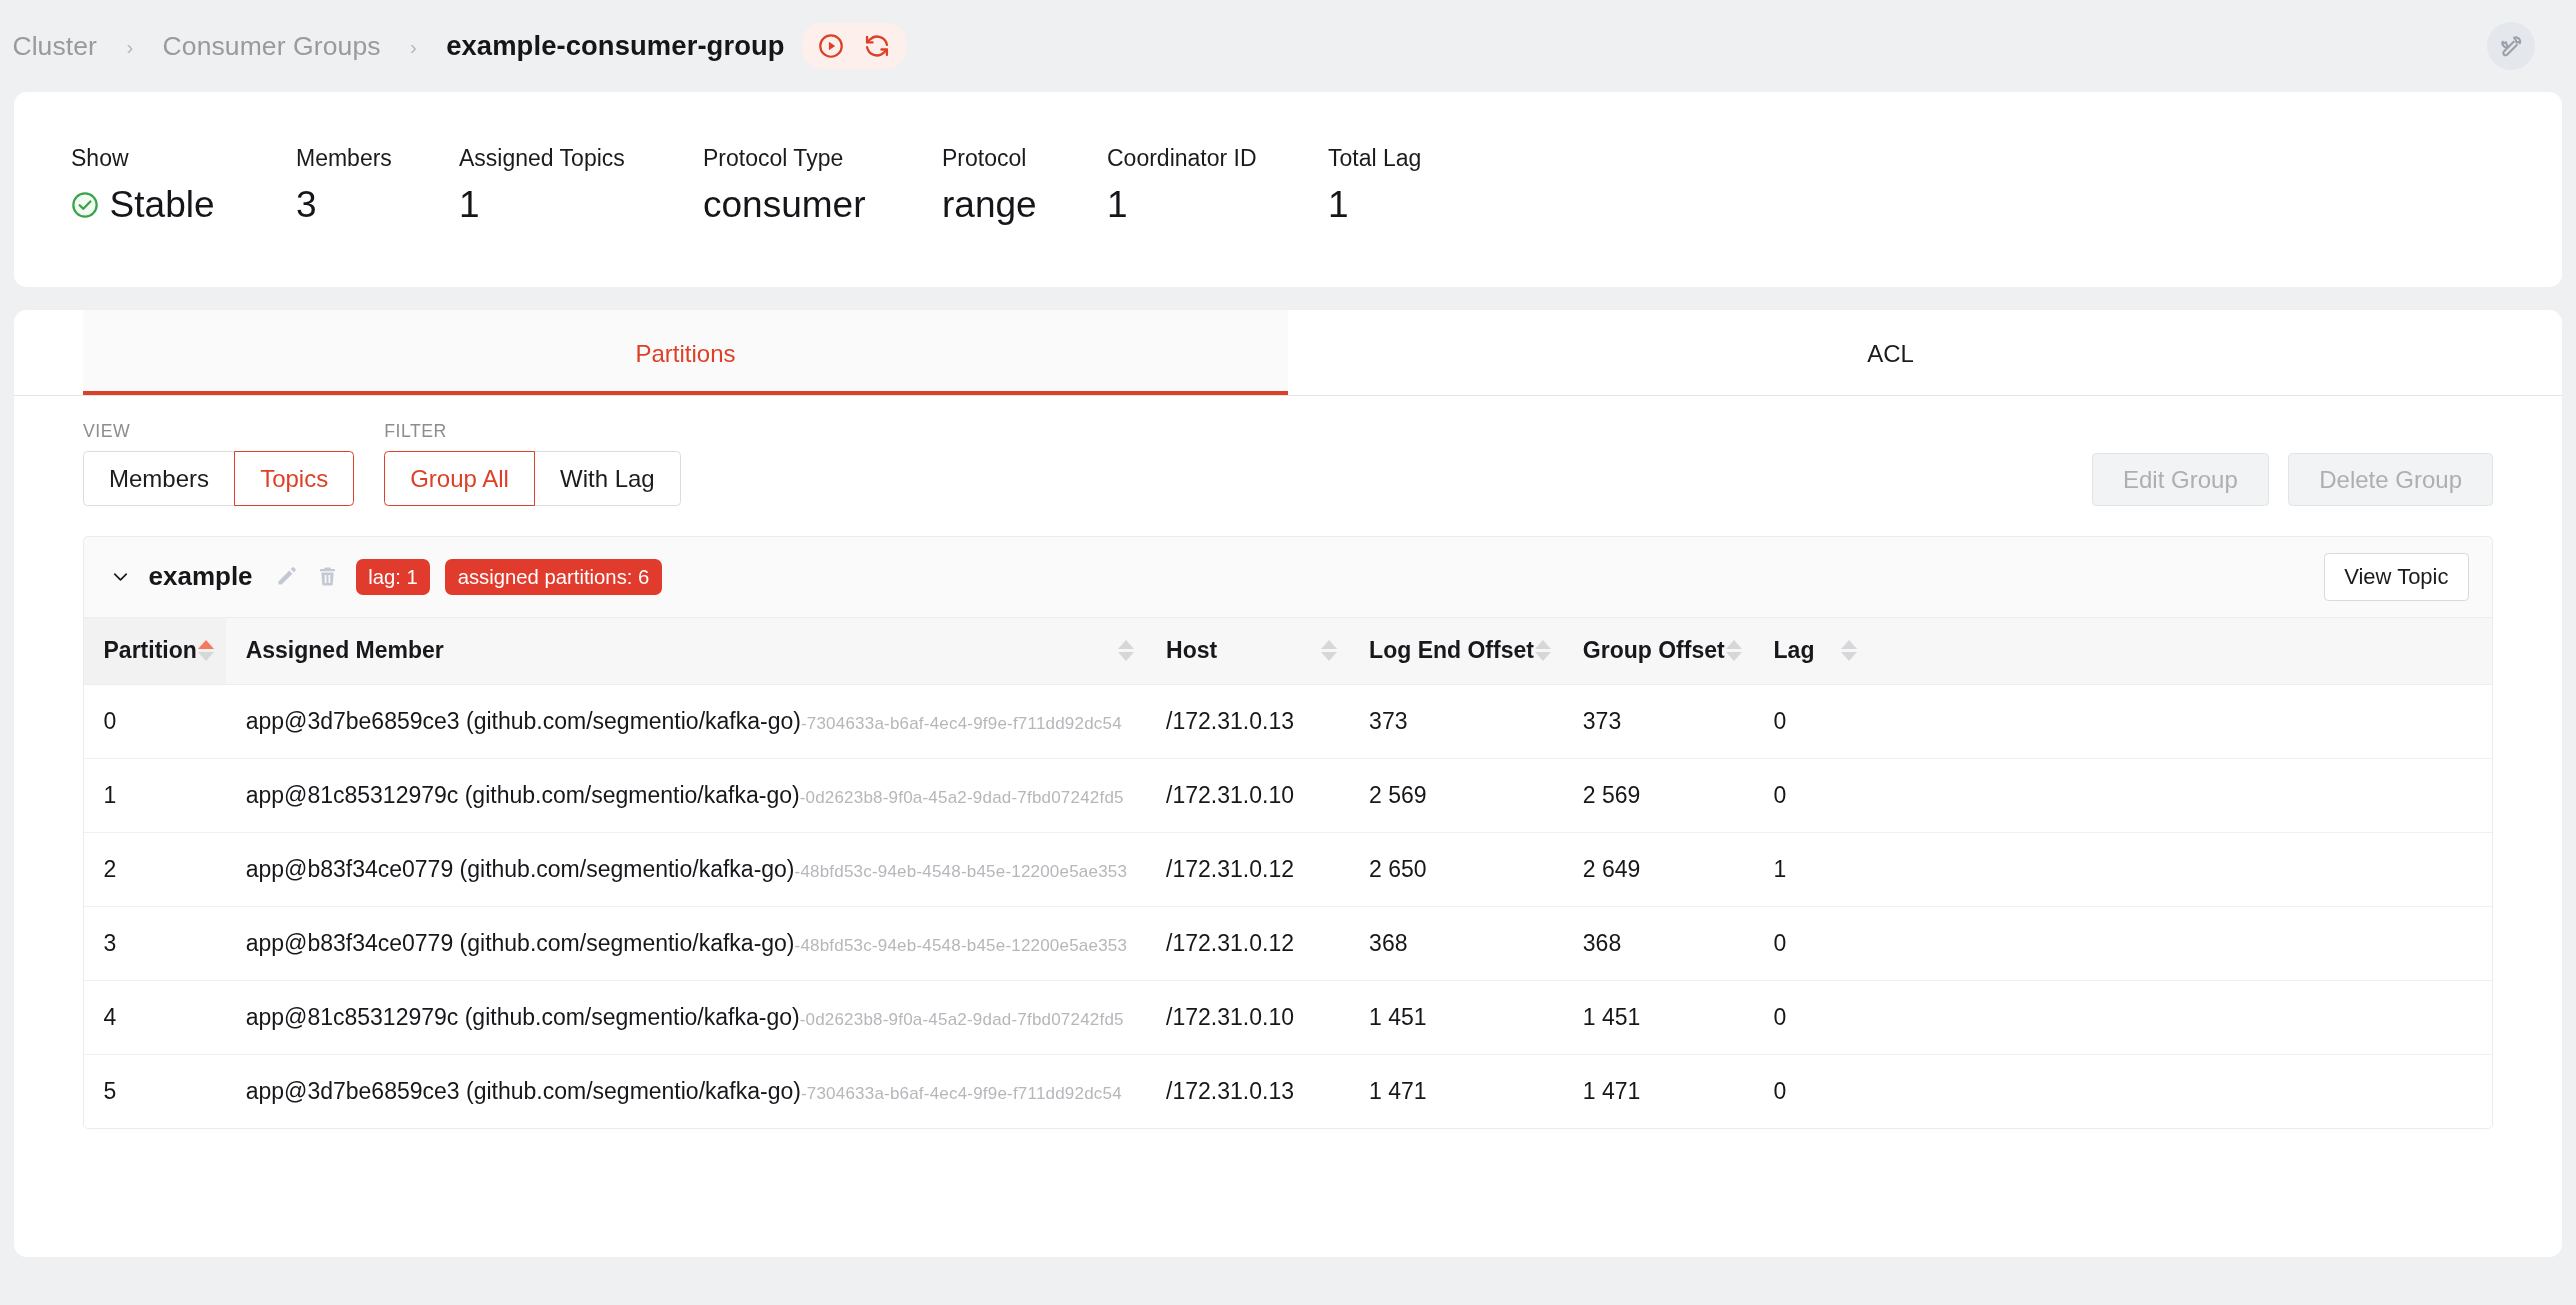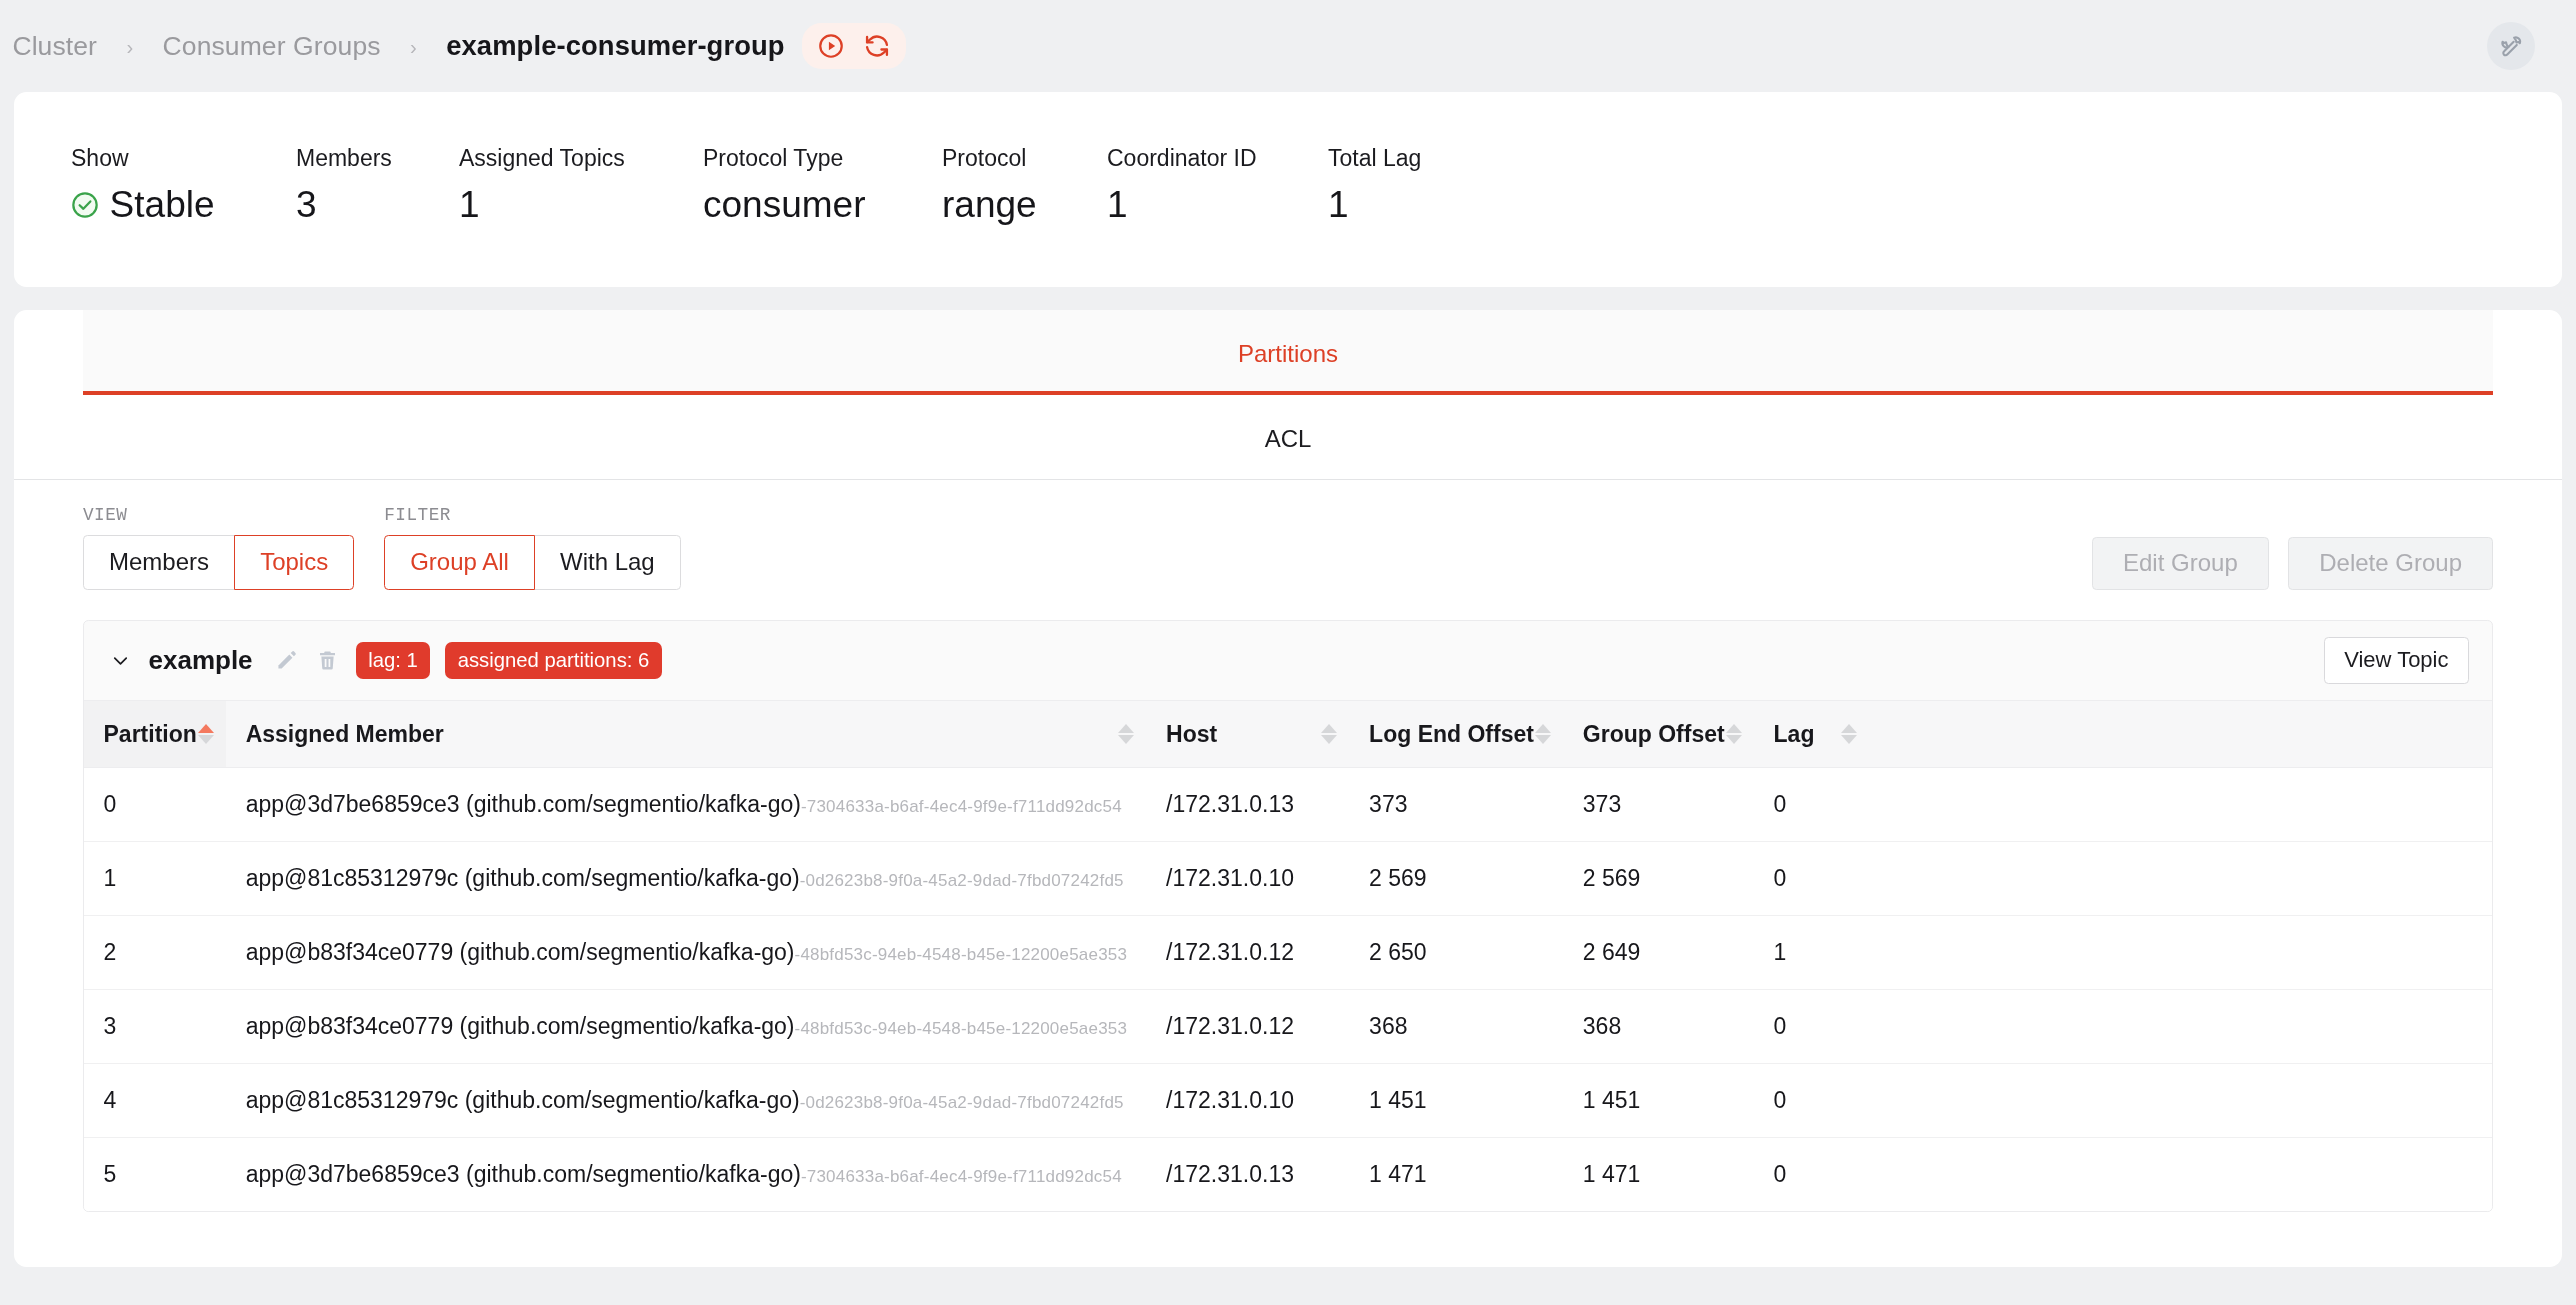--- a/index.html
+++ b/index.html
@@ -99,21 +99,20 @@
   
   .main-card {
     margin-top: 23px;
     padding: 0 0 39px 0;
     min-height: 947px;
   }
   .tabs {
     display: flex;
     border-bottom: 0.9px solid #e3e4e6;
     padding: 0 69px;
-    flex-direction: column;
   }
   .tab {
     flex: 1;
     text-align: center;
     padding: 30px 0 26.5px;
     font-size: 24px;
     color: #1c1c20;
     cursor: pointer;
     position: relative;
   }
@@ -135,21 +134,20 @@
     padding: 25px 69px 0 69px;
     gap: 30px;
   }
   .ctrl-group { display: flex; flex-direction: column; }
   .ctrl-label {
     font-size: 17.7px;
     letter-spacing: 0.5px;
     color: #8c8c91;
     margin-bottom: 9.7px;
     text-transform: uppercase;
-    font-family: Liberation Mono, monospace;
   }
   .seg { display: flex; }
   .seg-btn {
     font-size: 24px;
     padding: 11.5px 25px;
     border: 0.9px solid #dcdcde;
     background: #fff;
     color: #1c1c20;
     cursor: pointer;
     margin-left: -0.9px;

